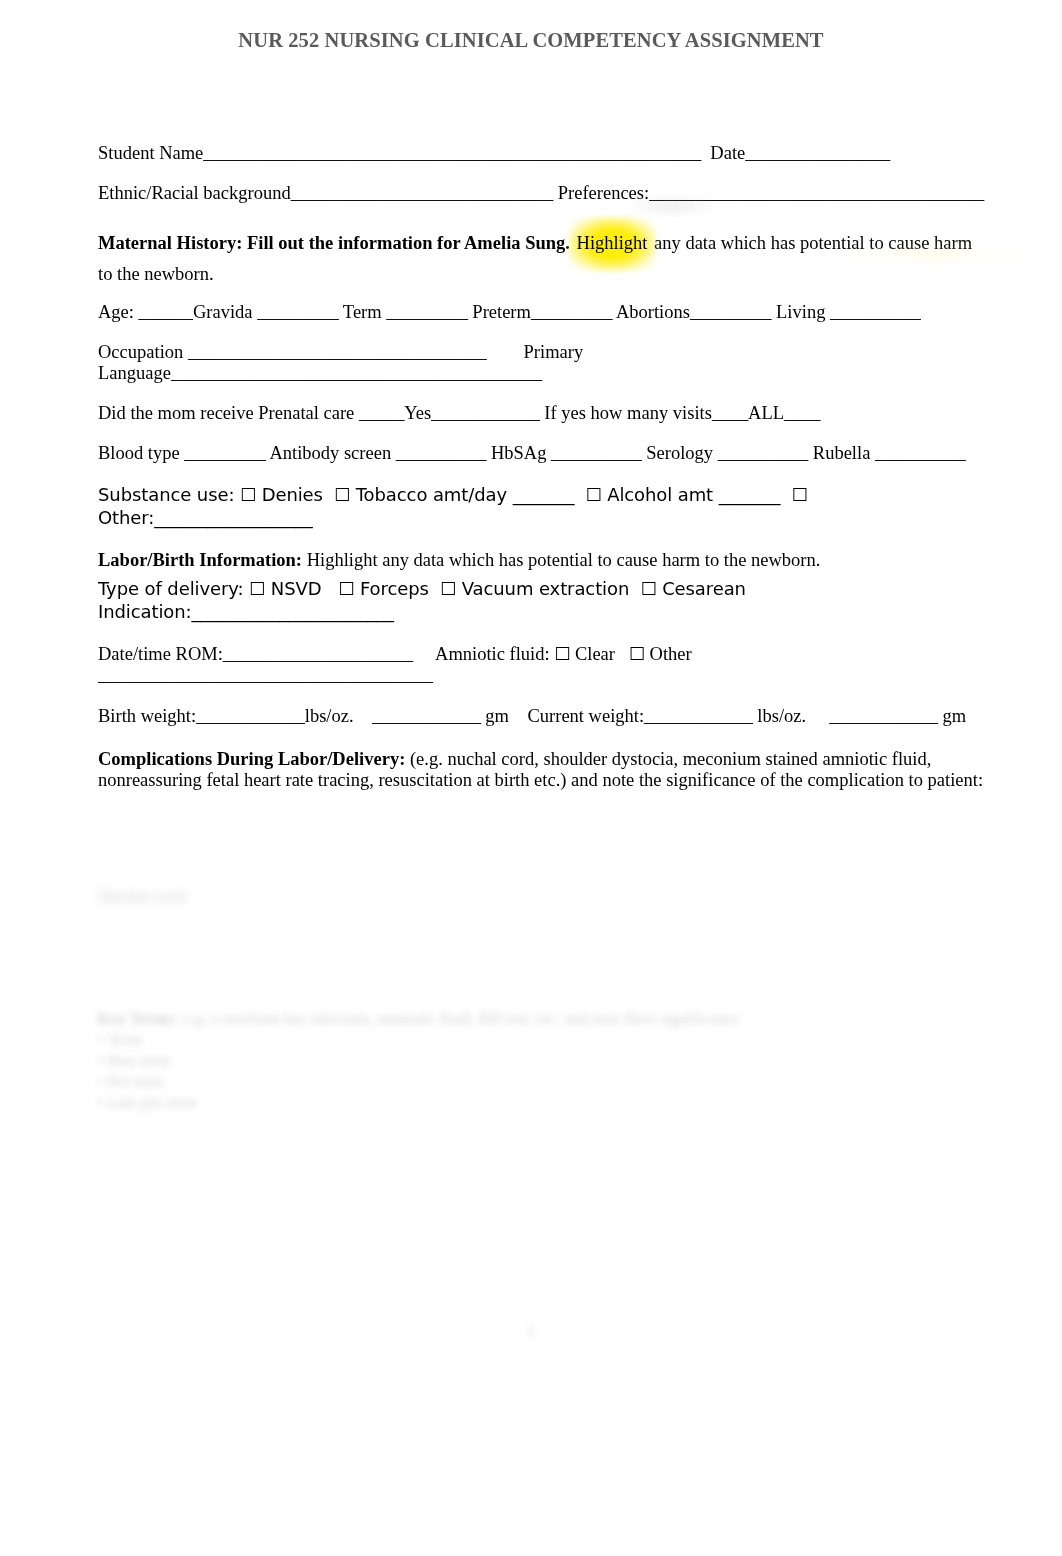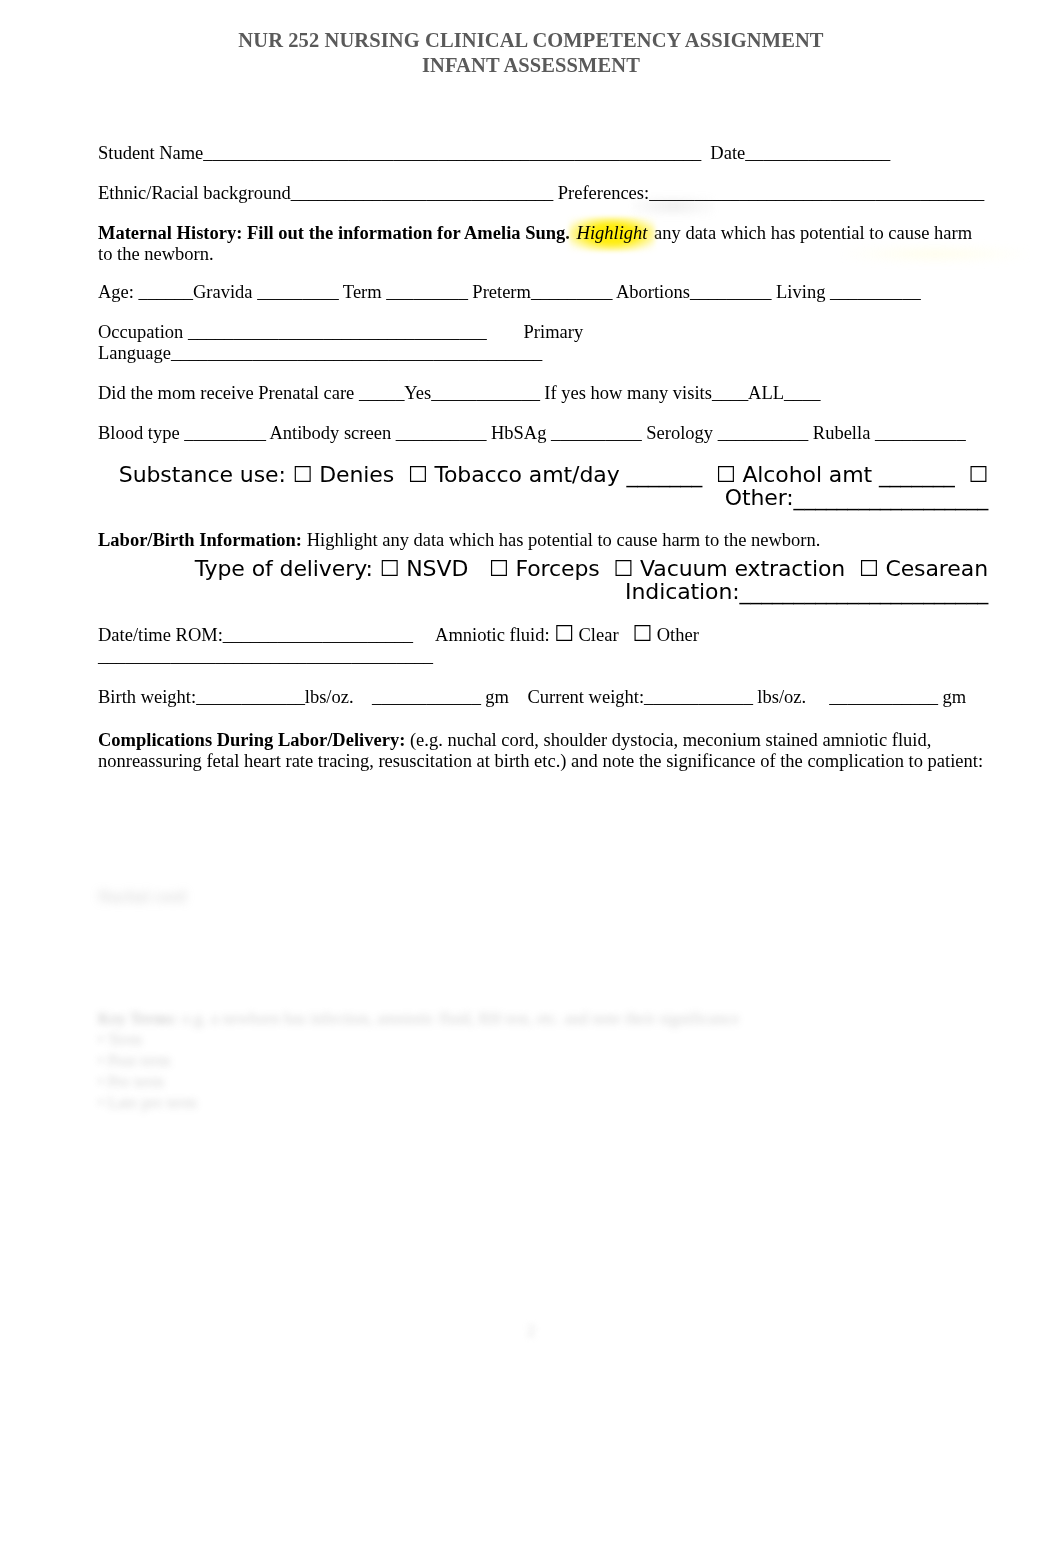--- a/index.html
+++ b/index.html
@@ -54,30 +54,29 @@
     white-space: pre-wrap;
     word-spacing: 0px;
   }
 
   
   .ul { letter-spacing: -0.2px; }
 
   
   .serif { font-family: "Liberation Serif", "DejaVu Serif", serif; }
   .sans  { font-family: "DejaVu Sans", "Liberation Sans", sans-serif;
-           font-size: 22px; line-height: 23px; letter-spacing: -0.1px; text-align: right; }
+           font-size: 18px; line-height: 23px; letter-spacing: -0.1px; }
 
   .bold { font-weight: bold; }
 
   
   .hl {
     position: relative;
     display: inline-block;
-    padding: 0 2px;
-    font-style: italic;
+    padding: 10px 2px;
   }
   .hl::before {
     content: "";
     position: absolute;
     left: -6px;
     right: -6px;
     top: -6px;
     bottom: -7px;
     background: radial-gradient(ellipse at center,
                 rgba(255,236,0,0.95) 38%,
@@ -159,21 +158,20 @@
     pointer-events: none;
   }
 </style>
 </head>
 <body>
 
 <div class="page">
 
   <div class="doc-title">
     <span>NUR 252 NURSING CLINICAL COMPETENCY ASSIGNMENT</span>
-    <span class="line2">INFANT ASSESSMENT</span>
   </div>
 
   <div class="body-block">
 
     <div class="row serif"><span>Student Name</span><span class="ul">_______________________________________________________</span><span>  Date</span><span class="ul">________________</span></div>
 
 
     <div class="row serif"><span>Ethnic/Racial background</span><span class="ul">_____________________________</span><span> Preferences:</span><span class="ul">_____________________________________</span></div>
 
     <div class="row serif" style="margin-bottom:17px;"><span class="bold">Maternal History: Fill out the information for Amelia Sung.</span><span>&nbsp;</span><span class="hl"><span>Highlight</span></span><span> any data which has potential to cause harm to the newborn</span><span>.</span></div>

